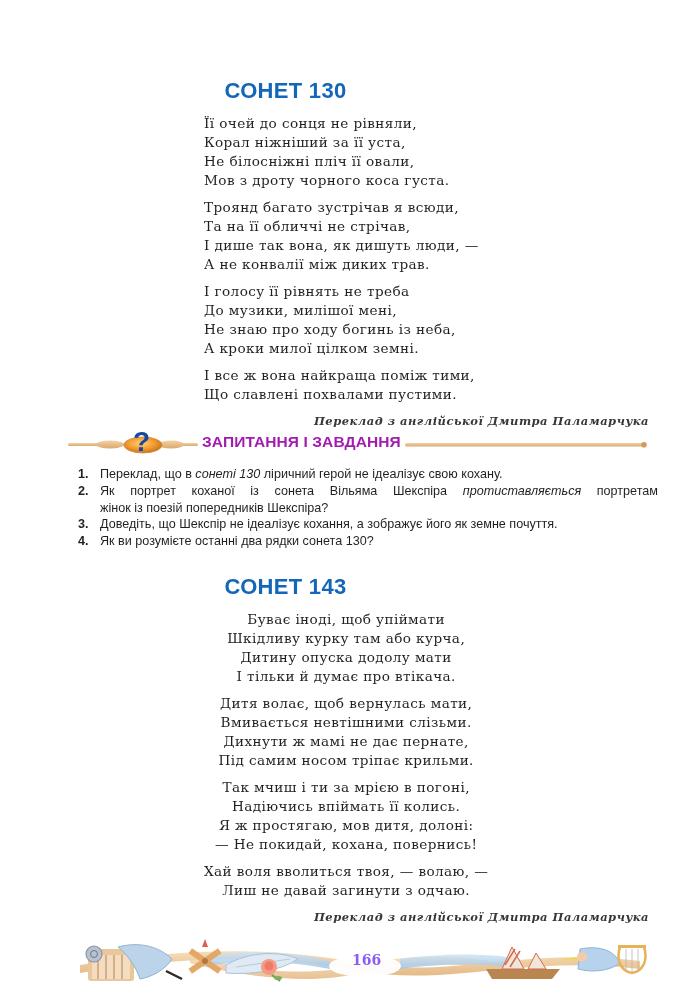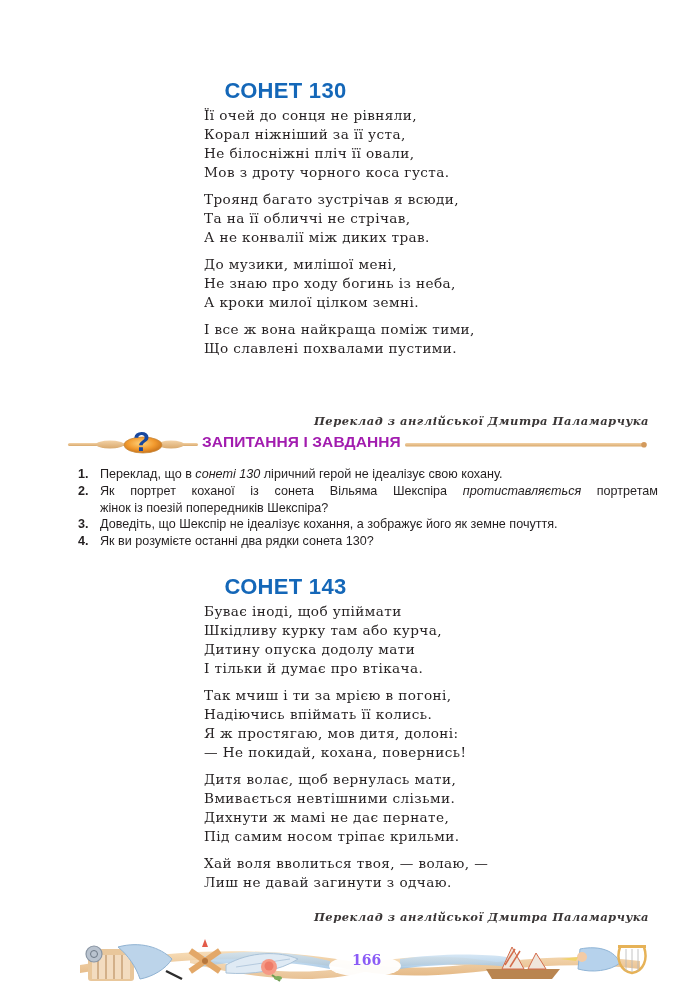--- a/index.html
+++ b/index.html
@@ -29,21 +29,21 @@
     .poem {
       position: absolute;
       left: 204px;
       font-family: "DejaVu Serif", serif;
       font-size: 13.6px;
       line-height: 19px;
       letter-spacing: 0.4px;
       color: #231f20;
     }
     .stanza {
-      margin: 0 0 8px 0;
+      margin: 8px 0 8px 0;
     }
     .line {
       display: block;
       white-space: nowrap;
     }
     .translator {
       position: absolute;
       right: 46px;
       font-family: "DejaVu Serif", serif;
       font-style: italic;
@@ -136,23 +136,25 @@
 <div class="poem" style="top:106px;">
   <div class="stanza">
     <span class="line">Її очей до сонця не рівняли,</span>
     <span class="line">Корал ніжніший за її уста,</span>
     <span class="line">Не білосніжні пліч її овали,</span>
     <span class="line">Мов з дроту чорного коса густа.</span>
   </div>
   <div class="stanza">
     <span class="line">Троянд багато зустрічав я всюди,</span>
     <span class="line">Та на її обличчі не стрічав,</span>
+    <span class="line">І дише так вона, як дишуть люди, —</span>
     <span class="line">А не конвалії між диких трав.</span>
   </div>
   <div class="stanza">
+    <span class="line">І голосу її рівнять не треба</span>
     <span class="line">До музики, милішої мені,</span>
     <span class="line">Не знаю про ходу богинь із неба,</span>
     <span class="line">А кроки милої цілком земні.</span>
   </div>
   <div class="stanza">
     <span class="line">І все ж вона найкраща поміж тими,</span>
     <span class="line">Що славлені похвалами пустими.</span>
   </div>
 </div>
 
@@ -201,38 +203,38 @@
     <span>Доведіть, що Шекспір не ідеалізує кохання, а зображує його як земне почуття.</span>
   </li>
   <li>
     <span class="q-num">4.</span>
     <span>Як ви розумієте останні два рядки сонета 130?</span>
   </li>
 </ol>
 
 <h2 class="sonnet-title" style="top:574px;">СОНЕТ 143</h2>
 
-<div class="poem" style="top:602px;">
+<div class="poem" style="top:602px;text-align:center;">
   <div class="stanza">
     <span class="line">Буває іноді, щоб упіймати</span>
     <span class="line">Шкідливу курку там або курча,</span>
     <span class="line">Дитину опуска додолу мати</span>
     <span class="line">І тільки й думає про втікача.</span>
   </div>
   <div class="stanza">
+    <span class="line">Дитя волає, щоб вернулась мати,</span>
+    <span class="line">Вмивається невтішними слізьми.</span>
+    <span class="line">Дихнути ж мамі не дає пернате,</span>
+    <span class="line">Під самим носом тріпає крильми.</span>
+  </div>
+  <div class="stanza">
     <span class="line">Так мчиш і ти за мрією в погоні,</span>
     <span class="line">Надіючись впіймать її колись.</span>
     <span class="line">Я ж простягаю, мов дитя, долоні:</span>
     <span class="line">— Не покидай, кохана, повернись!</span>
-  </div>
-  <div class="stanza">
-    <span class="line">Дитя волає, щоб вернулась мати,</span>
-    <span class="line">Вмивається невтішними слізьми.</span>
-    <span class="line">Дихнути ж мамі не дає пернате,</span>
-    <span class="line">Під самим носом тріпає крильми.</span>
   </div>
   <div class="stanza">
     <span class="line">Хай воля вволиться твоя, — волаю, —</span>
     <span class="line">Лиш не давай загинути з одчаю.</span>
   </div>
 </div>
 
 <div class="translator" style="top:897px;">Переклад з англійської Дмитра Паламарчука</div>
 
 <svg class="footer-ornament" viewBox="0 0 620 58">

